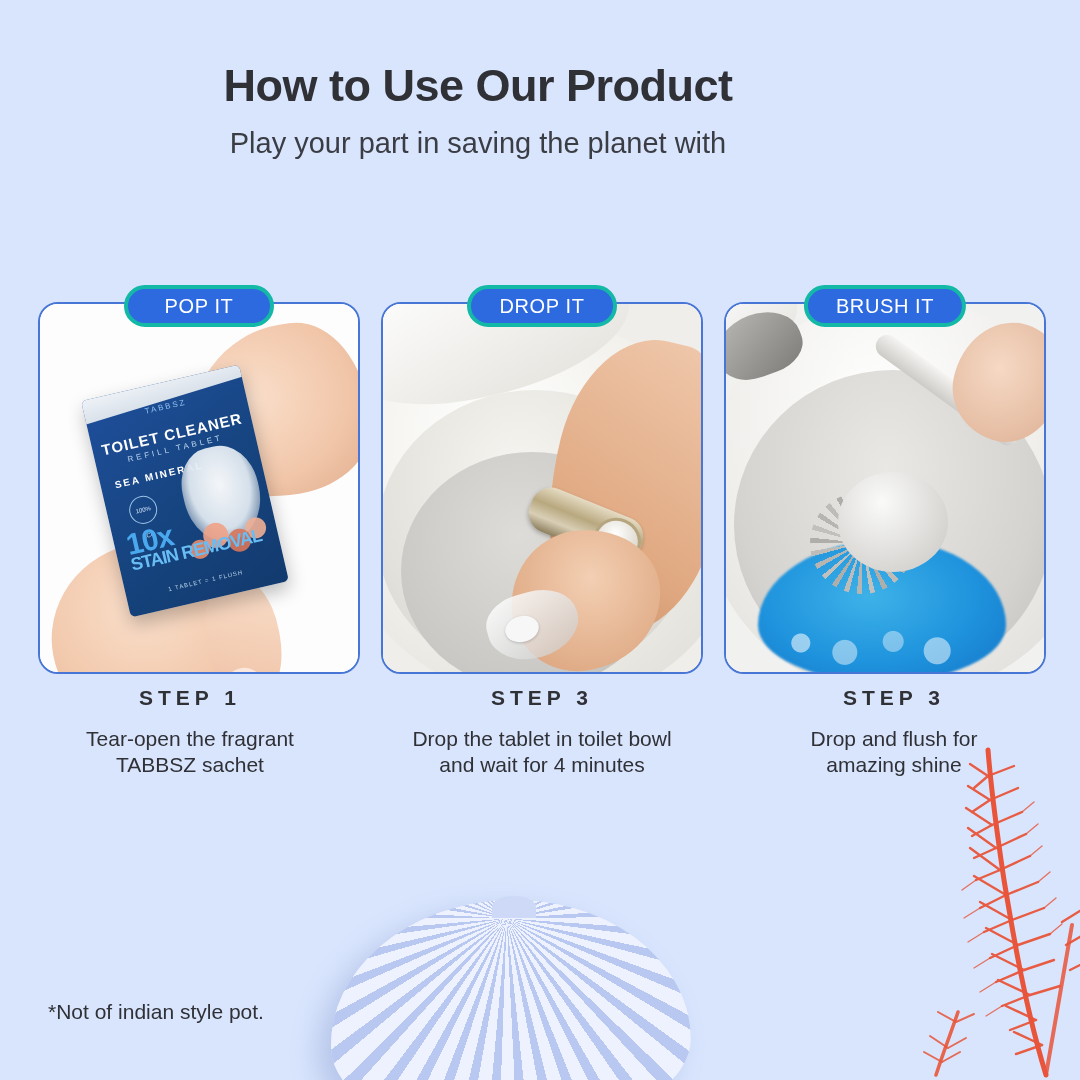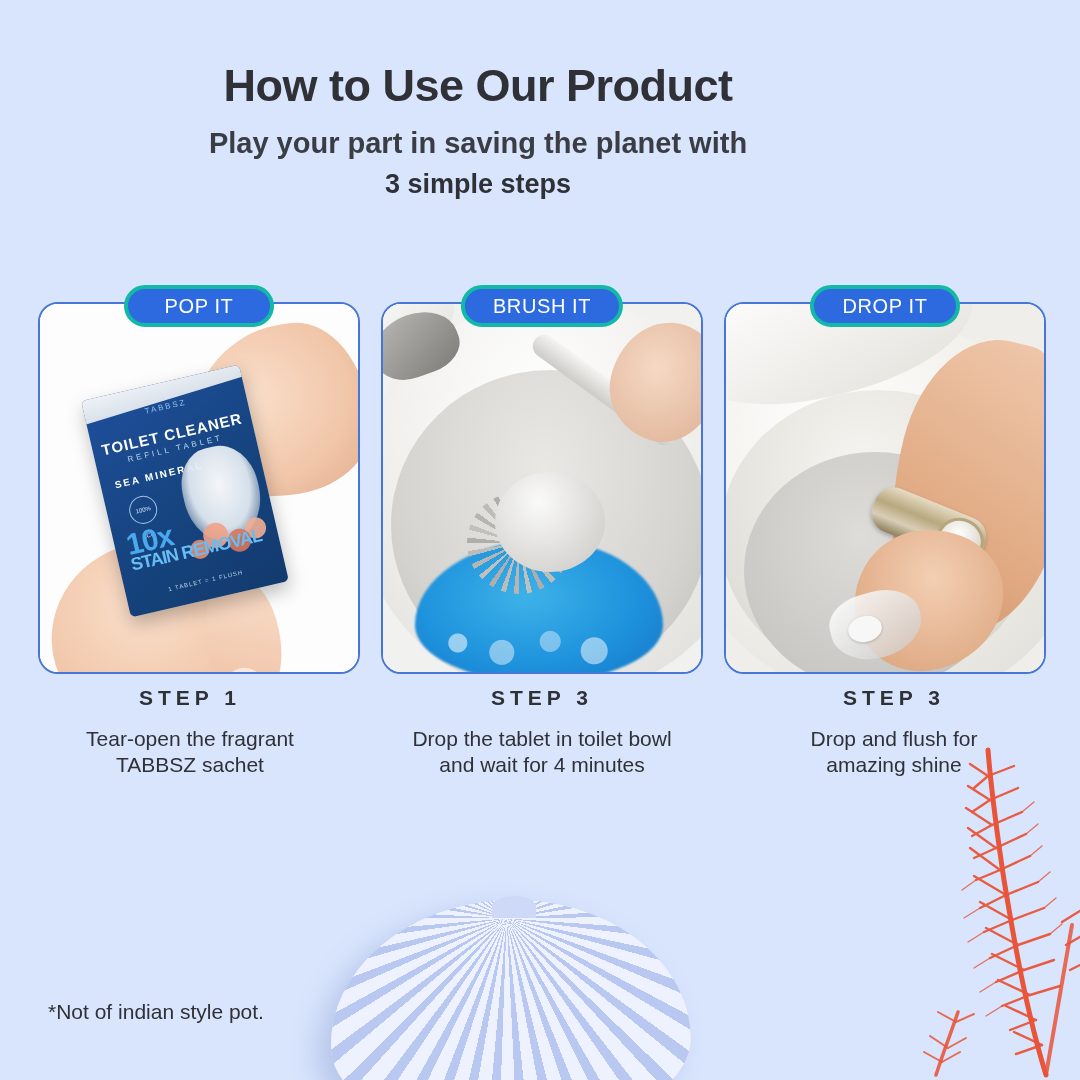--- a/index.html
+++ b/index.html
@@ -12,21 +12,21 @@
 
   
   .header{ position:absolute; top:0; left:0; width:956px; text-align:center; }
   .title{
     margin:0; padding-top:62px;
     font-size:45px; font-weight:bold; letter-spacing:-0.5px;
     color:#2f3136; line-height:1.05;
   }
   .subtitle{
     margin:0; padding-top:16px;
-    font-size:29px; font-weight:700; color:#3a3d44; line-height:1.3;
+    font-size:29px; font-weight:400; color:#3a3d44; line-height:1.3;
   }
   .subtitle-strong{
     margin:0; padding-top:6px;
     font-size:27px; font-weight:bold; color:#2f3136;
   }
 
   
   .cards{
     position:absolute; top:302px; left:38px;
     width:1008px; height:372px;
@@ -336,21 +336,20 @@
     overflow:hidden;
   }
   .coral svg{ position:absolute; right:-10px; top:0; }
 </style>
 </head>
 <body>
 
 <div class="header">
   <h1 class="title">How to Use Our Product</h1>
   <p class="subtitle">Play your part in saving the planet with</p>
-  <p class="subtitle-strong">3 simple steps</p>
 </div>
 
 <div class="cards">
 
   <div class="card">
     <div class="card-photo">
       <div class="sc1">
         <div class="skin1 hand-top"></div>
         <div class="skin1 finger-a"></div>
         <div class="nail-a"></div>
@@ -375,55 +374,55 @@
         </div>
       </div>
     </div>
     <div class="badge">
       <span>POP IT</span>
     </div>
   </div>
 
   <div class="card">
     <div class="card-photo">
+      <div class="sc2">
+        <div class="bowl2-out"></div>
+        <div class="lid2"></div>
+        <div class="bowl2-rim"></div>
+        <div class="bowl2-water"></div>
+        <div class="arm2"></div>
+        <div class="watch2"></div>
+        <div class="watch2-face"></div>
+        <div class="hand2"></div>
+        <div class="tablet2"></div>
+        <div class="tablet2-pill"></div>
+      </div>
+    </div>
+    <div class="badge">
+      <span>DROP IT</span>
+    </div>
+  </div>
+
+  <div class="card">
+    <div class="card-photo">
       <div class="sc3">
         <div class="bowl3-out"></div>
         <div class="bowl3-in"></div>
         <div class="water3"></div>
         <div class="foam3"></div>
         <div class="lid3"></div>
         <div class="hinge3"></div>
         <div class="handle3"></div>
         <div class="bristles3"></div>
         <div class="brush-head3"></div>
         <div class="hand3"></div>
       </div>
     </div>
     <div class="badge">
       <span>BRUSH IT</span>
-    </div>
-  </div>
-
-  <div class="card">
-    <div class="card-photo">
-      <div class="sc2">
-        <div class="bowl2-out"></div>
-        <div class="lid2"></div>
-        <div class="bowl2-rim"></div>
-        <div class="bowl2-water"></div>
-        <div class="arm2"></div>
-        <div class="watch2"></div>
-        <div class="watch2-face"></div>
-        <div class="hand2"></div>
-        <div class="tablet2"></div>
-        <div class="tablet2-pill"></div>
-      </div>
-    </div>
-    <div class="badge">
-      <span>DROP IT</span>
     </div>
   </div>
 
 </div>
 
 <div class="captions">
   <div class="caption">
     <div class="step-label">STEP 1</div>
     <p class="step-desc">
       <span>Tear-open the fragrant</span><br>

